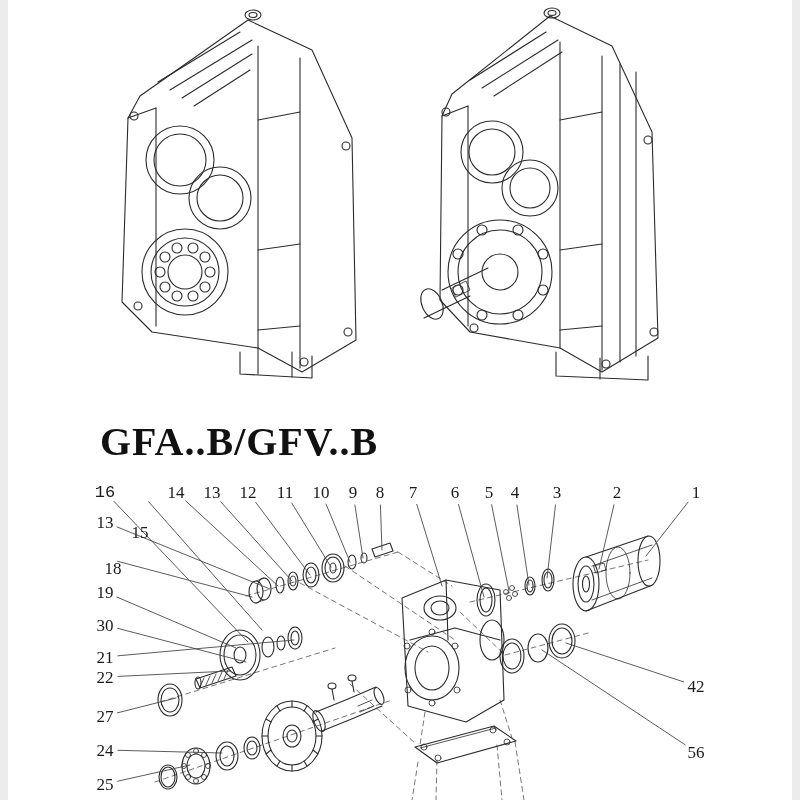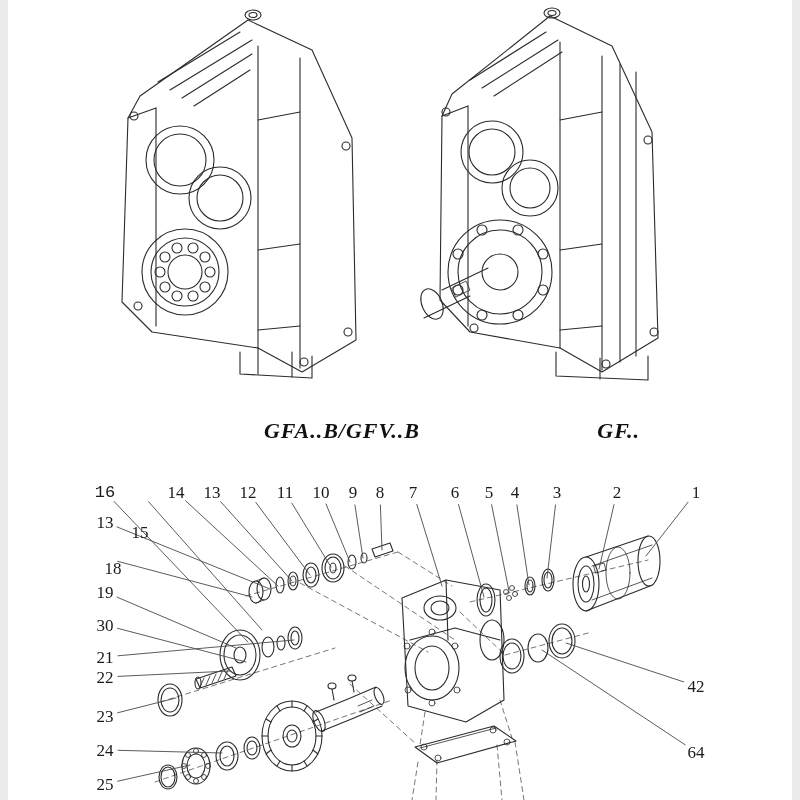--- a/index.html
+++ b/index.html
@@ -10,21 +10,21 @@
   .page{position:relative;width:800px;height:800px;background:var(--bg);}
   .edge{position:absolute;top:0;bottom:0;width:8px;background:#ececec;}
   .edge.left{left:0;} .edge.right{right:0;}
   #drawing-svg{position:absolute;left:0;top:0;width:800px;height:800px;}
   #drawing-svg *{fill:none;stroke:var(--line);stroke-width:1.1;stroke-linecap:round;stroke-linejoin:round;}
   #drawing-svg .dash{stroke:var(--dash);stroke-width:0.9;stroke-dasharray:5 4;}
   #drawing-svg .thin{stroke-width:0.8;}
   #drawing-svg #leader-lines line{stroke:#4a4a4a;stroke-width:0.9;stroke-dasharray:none;}
   .model-label{
     position:absolute;font-family:"Liberation Serif",serif;font-weight:700;
-    font-size:22px;letter-spacing:1px;color:var(--text);text-align:right;font-style:italic;
+    font-size:40px;letter-spacing:1px;color:var(--text);text-align:left;
   }
   .model-label.left{left:100px;top:418px;width:320px;}
   .model-label.right{left:460px;top:418px;width:180px;}
   .callout{
     position:absolute;transform:translate(-50%,-50%);
     font-family:"Liberation Serif",serif;font-size:17px;color:#1a1a1a;line-height:1;
     user-select:none;
   }
 </style>
 </head>
@@ -345,21 +345,20 @@
           <line x1="117.6" y1="712.8" x2="176" y2="698"></line>
           <line x1="118.0" y1="750.3" x2="222" y2="753"></line>
           <line x1="117.7" y1="781.2" x2="190" y2="765"></line>
           <line x1="683.7" y1="681.9" x2="566" y2="643"></line>
           <line x1="685.2" y1="744.8" x2="542" y2="650"></line>
         </g>
     </g>
   </svg>
 
   <div class="model-label left">GFA..B/GFV..B</div>
-  <div class="model-label right">GF..</div>
 
   <div id="callouts">
       <span class="callout" style="left: 105px; top: 492px; font-family: Liberation Mono, monospace;">16</span>
       <span class="callout" style="left: 140px; top: 492px; margin-top: 40px;">15</span>
       <span class="callout" style="left: 176px; top: 492px;">14</span>
       <span class="callout" style="left: 212px; top: 492px;">13</span>
       <span class="callout" style="left: 248px; top: 492px;">12</span>
       <span class="callout" style="left: 285px; top: 492px;">11</span>
       <span class="callout" style="left: 321px; top: 492px;">10</span>
       <span class="callout" style="left: 353px; top: 492px;">9</span>
@@ -370,19 +369,19 @@
       <span class="callout" style="left: 515px; top: 492px;">4</span>
       <span class="callout" style="left: 557px; top: 492px;">3</span>
       <span class="callout" style="left: 617px; top: 492px;">2</span>
       <span class="callout" style="left: 696px; top: 492px;">1</span>
       <span class="callout" style="left: 105px; top: 522px;">13</span>
       <span class="callout" style="left: 105px; top: 568px; margin-left: 8px;">18</span>
       <span class="callout" style="left: 105px; top: 592px;">19</span>
       <span class="callout" style="left: 105px; top: 625px;">30</span>
       <span class="callout" style="left: 105px; top: 657px;">21</span>
       <span class="callout" style="left: 105px; top: 677px;">22</span>
-      <span class="callout" style="left: 105px; top: 716px;">23</span>
+      <span class="callout" style="left: 105px; top: 716px;">27</span>
       <span class="callout" style="left: 105px; top: 750px;">24</span>
       <span class="callout" style="left: 105px; top: 784px; text-align: right;">25</span>
       <span class="callout" style="left: 696px; top: 686px;">42</span>
-      <span class="callout" style="left: 696px; top: 752px;">64</span>
+      <span class="callout" style="left: 696px; top: 752px;">56</span>
     </div>
 </div>
 
 </body></html>

